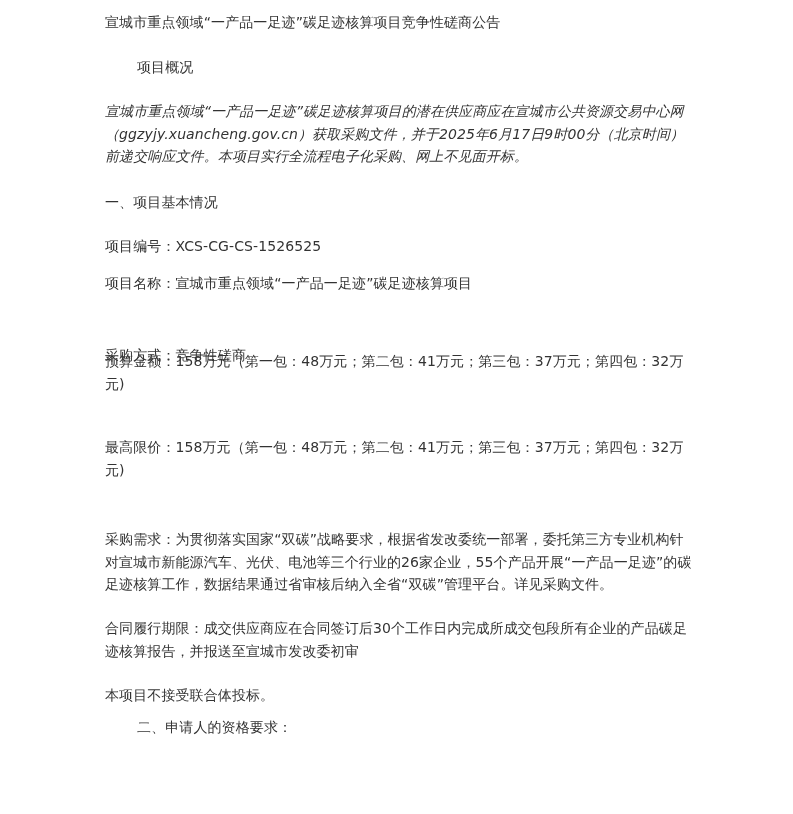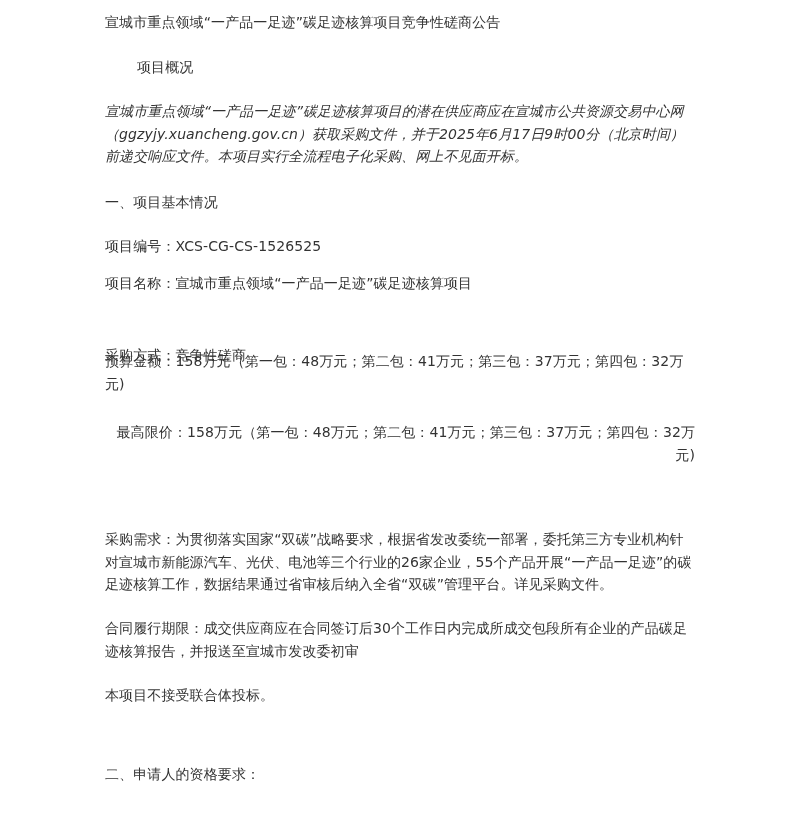--- a/index.html
+++ b/index.html
@@ -38,18 +38,18 @@
 
 <div class="doc">
   <p class="p" style="top:11px;">宣城市重点领域“一产品一足迹”碳足迹核算项目竞争性磋商公告</p>
   <p class="p" style="top:56px;margin-left:32px;">项目概况</p>
   <p class="p" style="top:100px;font-style:italic;">宣城市重点领域“一产品一足迹”碳足迹核算项目的潜在供应商应在宣城市公共资源交易中心网（ggzyjy.xuancheng.gov.cn）获取采购文件，并于2025年6月17日9时00分（北京时间）前递交响应文件。本项目实行全流程电子化采购、网上不见面开标。</p>
   <p class="p" style="top:191px;">一、项目基本情况</p>
   <p class="p" style="top:235px;">项目编号：XCS-CG-CS-1526525</p>
   <p class="p" style="top:264px;margin-top:8px;">项目名称：宣城市重点领域“一产品一足迹”碳足迹核算项目</p>
   <p class="p" style="top:324px;margin-top:20px;">采购方式：竞争性磋商</p>
   <p class="p" style="top:350px;">预算金额：158万元（第一包：48万元；第二包：41万元；第三包：37万元；第四包：32万元)</p>
-  <p class="p" style="top:421px;text-align:right;">最高限价：158万元（第一包：48万元；第二包：41万元；第三包：37万元；第四包：32万元)</p>
+  <p class="p" style="top:436px;">最高限价：158万元（第一包：48万元；第二包：41万元；第三包：37万元；第四包：32万元)</p>
   <p class="p" style="top:528px;">采购需求：为贯彻落实国家“双碳”战略要求，根据省发改委统一部署，委托第三方专业机构针对宣城市新能源汽车、光伏、电池等三个行业的26家企业，55个产品开展“一产品一足迹”的碳足迹核算工作，数据结果通过省审核后纳入全省“双碳”管理平台。详见采购文件。</p>
   <p class="p" style="top:617px;">合同履行期限：成交供应商应在合同签订后30个工作日内完成所成交包段所有企业的产品碳足迹核算报告，并报送至宣城市发改委初审</p>
   <p class="p" style="top:684px;">本项目不接受联合体投标。</p>
-  <p class="p" style="top:763px;">二、申请人的资格要求：</p>
+  <p class="p" style="top:716px;margin-left:32px;">二、申请人的资格要求：</p>
 </div>
 
 </body></html>

